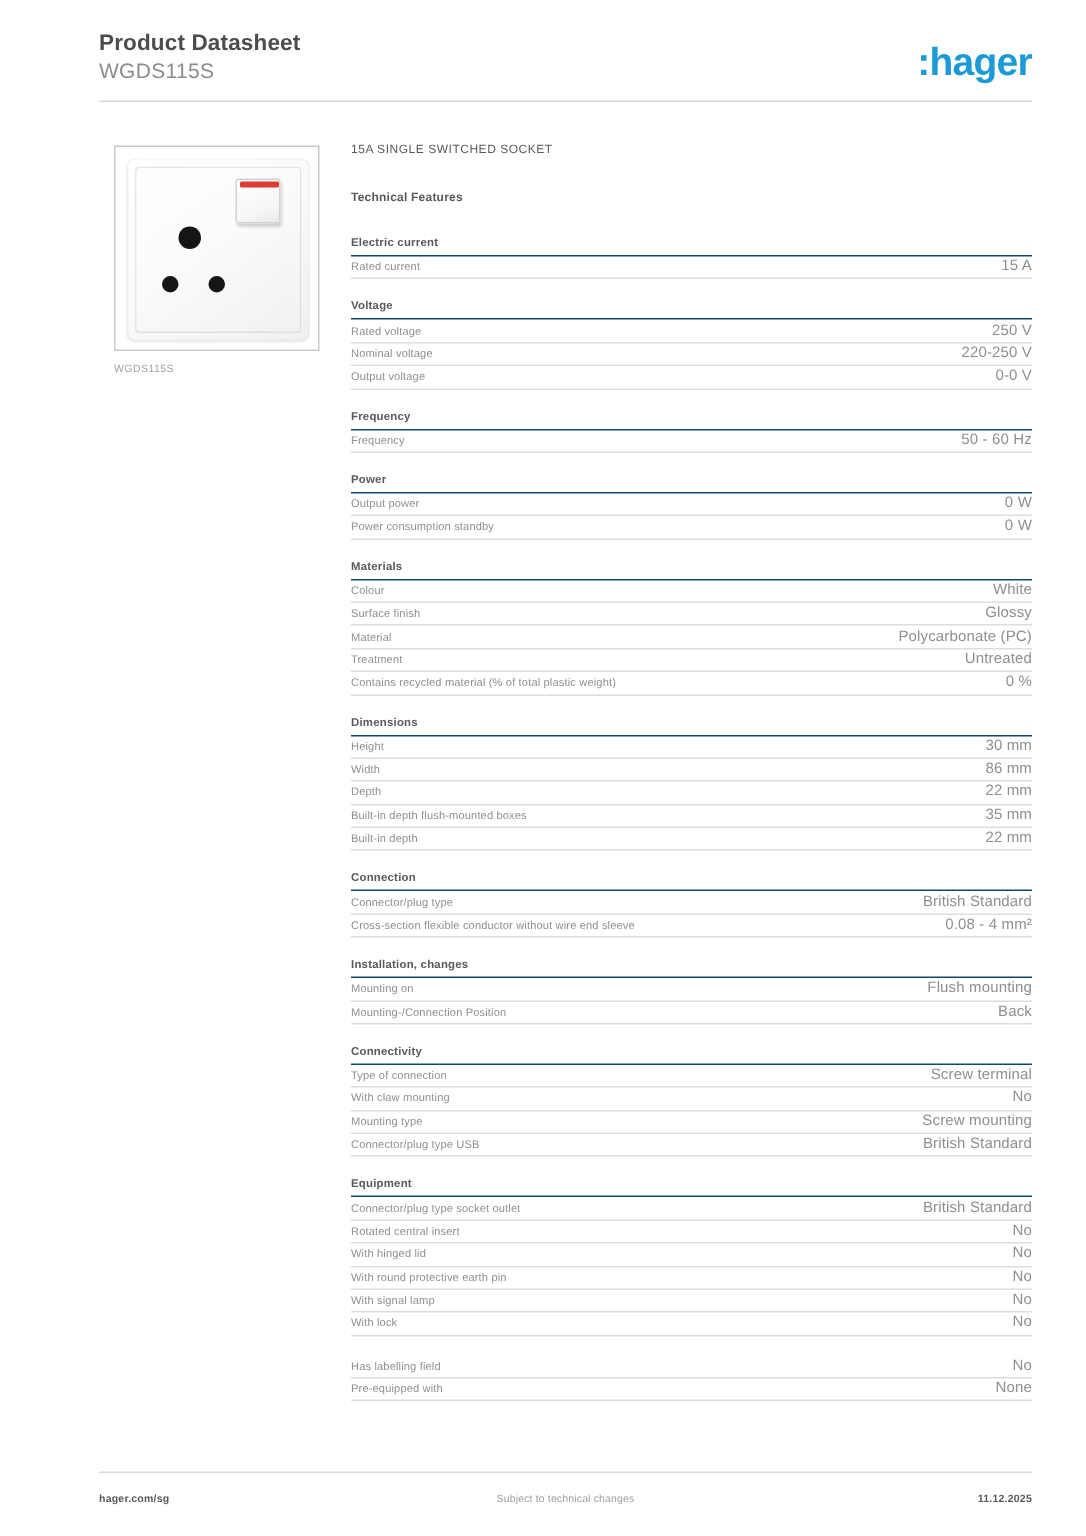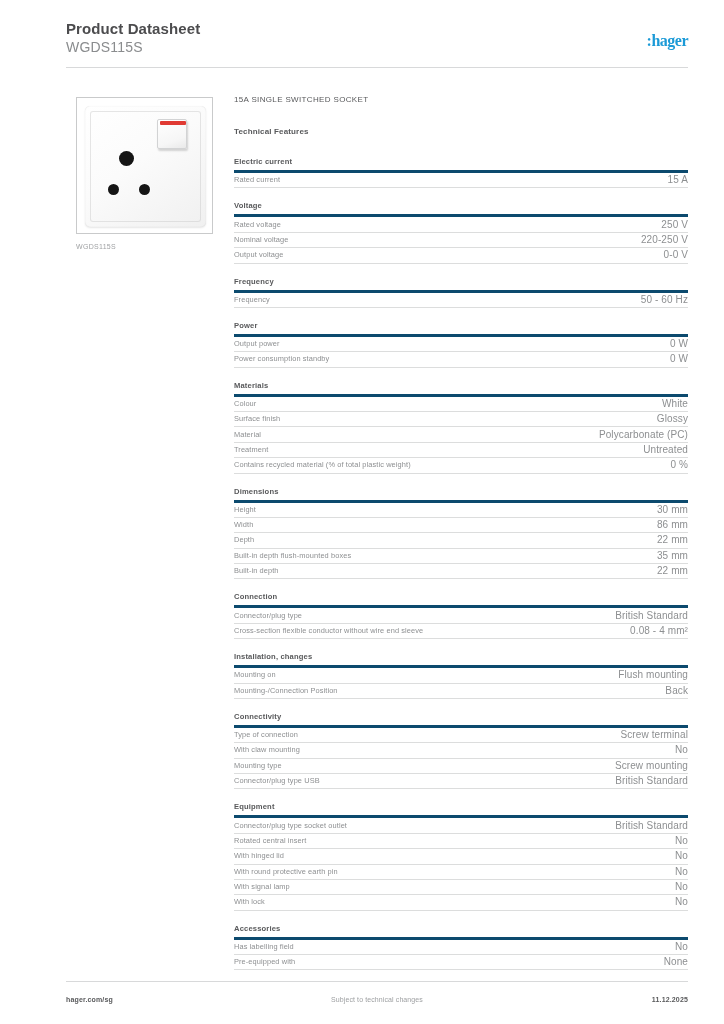--- a/index.html
+++ b/index.html
@@ -48,26 +48,25 @@
     font-size: 14px;
     font-weight: normal;
     color: #8a8c8e;
     letter-spacing: 0.2px;
     line-height: 17px;
   }
   .logo {
     position: absolute;
     right: 0;
     top: 8px;
-    font-size: 16px;
+    font-size: 26px;
     font-weight: bold;
     letter-spacing: -0.5px;
     color: #1b9ad7;
     line-height: 26px;
-    font-family: Liberation Serif, serif;
   }
   .logo .colon {
     color: #1b9ad7;
   }
   .header-rule {
     position: absolute;
     left: 50px;
     top: 67px;
     width: 622px;
     height: 1px;
@@ -181,21 +180,21 @@
   .section:last-child {
     margin-bottom: 0;
   }
   .section-title {
     font-size: 7.6px;
     font-weight: bold;
     color: #58595b;
     letter-spacing: 0.15px;
     padding-bottom: 3px;
     line-height: 10px;
-    border-bottom: 3px solid #0c4a6e;
+    border-bottom: 1px solid #0c4a6e;
   }
   .spec-row {
     display: flex;
     justify-content: space-between;
     align-items: flex-start;
     border-bottom: 1px solid #dcdddd;
     padding: 2.2px 0 2.2px 0;
     min-height: 10px;
   }
   .spec-label {
@@ -437,21 +436,20 @@
           <div class="spec-row">
             <div class="spec-label">With signal lamp</div>
             <div class="spec-value">No</div>
           </div>
           <div class="spec-row">
             <div class="spec-label">With lock</div>
             <div class="spec-value">No</div>
           </div>
         </div>
         <div class="section">
-          <div class="section-title">Accessories</div>
           <div class="spec-row">
             <div class="spec-label">Has labelling field</div>
             <div class="spec-value">No</div>
           </div>
           <div class="spec-row">
             <div class="spec-label">Pre-equipped with</div>
             <div class="spec-value">None</div>
           </div>
         </div>
       </div>

